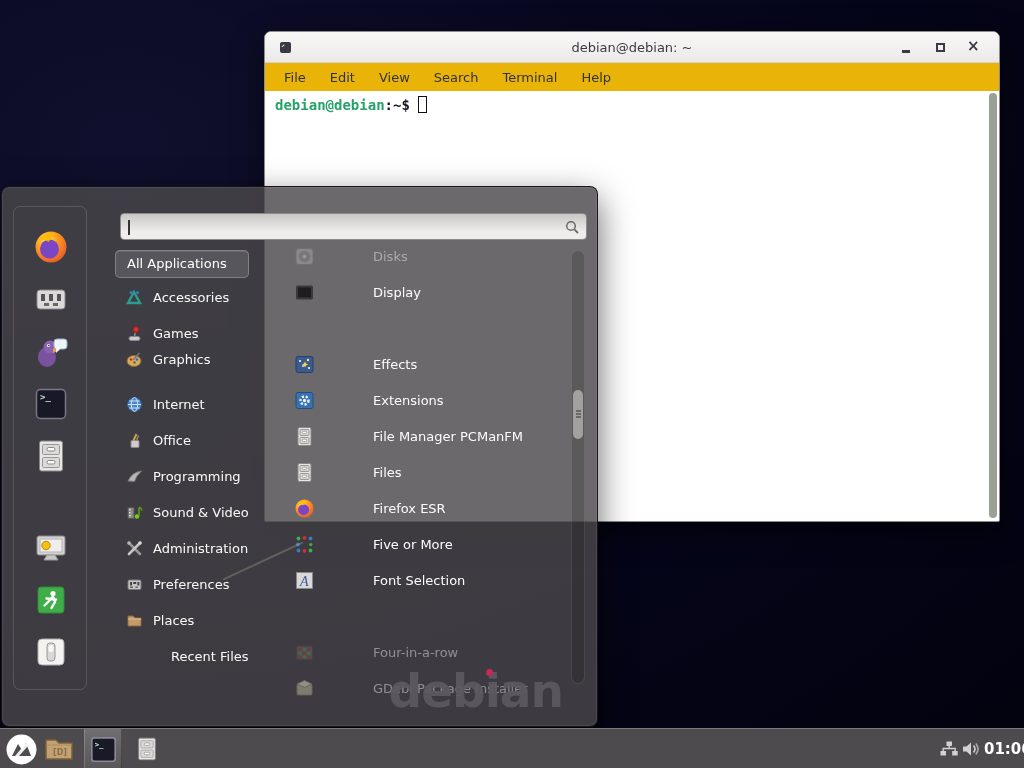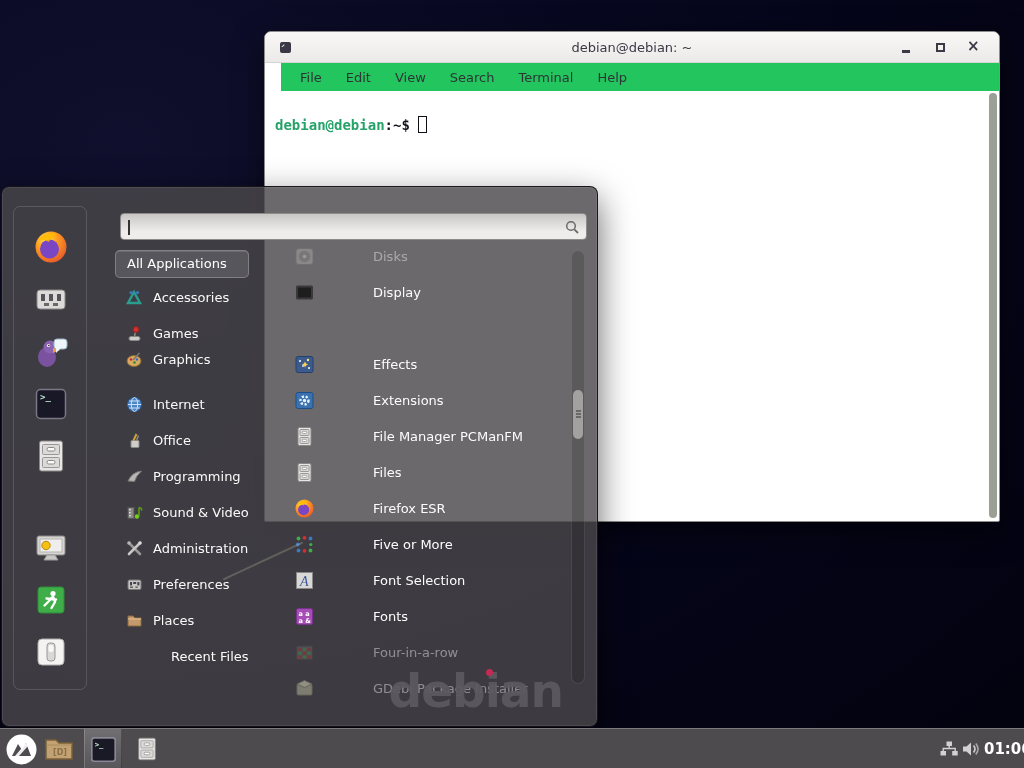--- a/index.html
+++ b/index.html
@@ -21,28 +21,28 @@
     text-align:center; font-size:13px; font-weight:normal; color:#3d3846; }
   .term-mini-icon { position:absolute; left:15px; top:10px; width:11px; height:11px;
     background:#3a3845; border-radius:2px; }
   .term-mini-icon::after { content:""; position:absolute; left:2px; top:3px; width:3px; height:3px;
     border-left:1.5px solid #cfe8d8; border-bottom:1.5px solid transparent; transform:rotate(45deg); }
   .win-btn { position:absolute; top:0; width:26px; height:31px; cursor:default; }
   .btn-min  { right:80px; } .btn-max { right:46px; } .btn-close { right:12px; }
   .glyph-min { position:absolute; left:9px; top:18px; width:8px; height:2.5px; background:#3d3846; }
   .glyph-max { position:absolute; left:9px; top:11px; width:9px; height:9px; border:2.5px solid #3d3846; }
   .glyph-close { position:absolute; left:6px; top:5px; font-size:15px; font-weight:bold; color:#3d3846; }
-  .term-menubar { position:absolute; left:16px; top:31px; right:0; height:28px; background:#22c55e;
+  .term-menubar { position:absolute; left:0; top:31px; right:0; height:28px; background:#eab308;
     display:flex; align-items:center; padding-left:10px; gap:6px; }
   .term-menu-item { font-size:13px; color:#2e3436; padding:3px 9px; border-radius:3px; }
   .term-body { position:absolute; left:1px; top:59px; right:1px; bottom:1px; background:#ffffff; }
   .term-scrollbar { position:absolute; right:1px; top:2px; bottom:2px; width:8px;
     background:#9aa096; border-radius:4px; }
   .prompt-line { position:absolute; left:9px; top:5px; font-family:"DejaVu Sans Mono", monospace;
-    font-size:14px; font-weight:bold; white-space:pre;margin-top:20px; }
+    font-size:14px; font-weight:bold; white-space:pre; }
   .prompt-user { color:#26a269; }
   .prompt-path { color:#171421; }
   .prompt-cursor { display:inline-block; width:9px; height:17px; border:1.5px solid #0f0d16;
     vertical-align:-3px; margin-left:8px; background:transparent; }
 
   
   .start-menu { position:absolute; left:1px; top:186px; width:597px; height:541px;
     background:rgba(74,72,74,0.82); border:1px solid rgba(18,16,20,0.9); border-radius:8px;
     box-shadow: inset 0 0 0 1px rgba(255,255,255,0.08), 0 12px 34px rgba(0,0,0,.6); }
 
@@ -400,28 +400,20 @@
       </svg>
         <span class="lbl">Five or More</span>
     </div>
     <div class="app-row" style="top:379px">
       <svg class="ic" viewBox="0 0 21 21">
         <rect x="2.5" y="2.5" width="16" height="16" fill="#dad8d6" stroke="#8a8886"></rect>
         <text x="6" y="16" font-family="Liberation Serif, serif" font-style="italic" font-size="14" fill="#3a5a9a">A</text>
       </svg>
         <span class="lbl">Font Selection</span>
     </div>
-    <div class="app-row" style="top:415px">
-      <svg class="ic" viewBox="0 0 21 21">
-        <rect x="2.5" y="2.5" width="16" height="16" rx="2" fill="#a54cb5" stroke="#7a3090"></rect>
-        <text x="4.5" y="10" font-size="6.5" font-weight="bold" fill="#fff">a a</text>
-        <text x="4.5" y="17" font-size="6.5" font-weight="bold" fill="#fff">a &amp;</text>
-      </svg>
-        <span class="lbl">Fonts</span>
-    </div>
     <div class="app-row disabled" style="top:451px">
       <svg class="ic" viewBox="0 0 21 21">
         <rect x="2.5" y="4" width="16" height="13.5" rx="1.5" fill="#6a6866" stroke="#4a4846"></rect>
         <circle cx="6" cy="7.5" r="1.7" fill="#c23434"></circle>
           <circle cx="10.5" cy="7.5" r="1.7" fill="#3fae49"></circle>
           <circle cx="15" cy="7.5" r="1.7" fill="#c23434"></circle>
         <circle cx="6" cy="11.3" r="1.7" fill="#3fae49"></circle>
           <circle cx="10.5" cy="11.3" r="1.7" fill="#c23434"></circle>
           <circle cx="15" cy="11.3" r="1.7" fill="#3fae49"></circle>
         <circle cx="6" cy="15" r="1.7" fill="#c23434"></circle>

